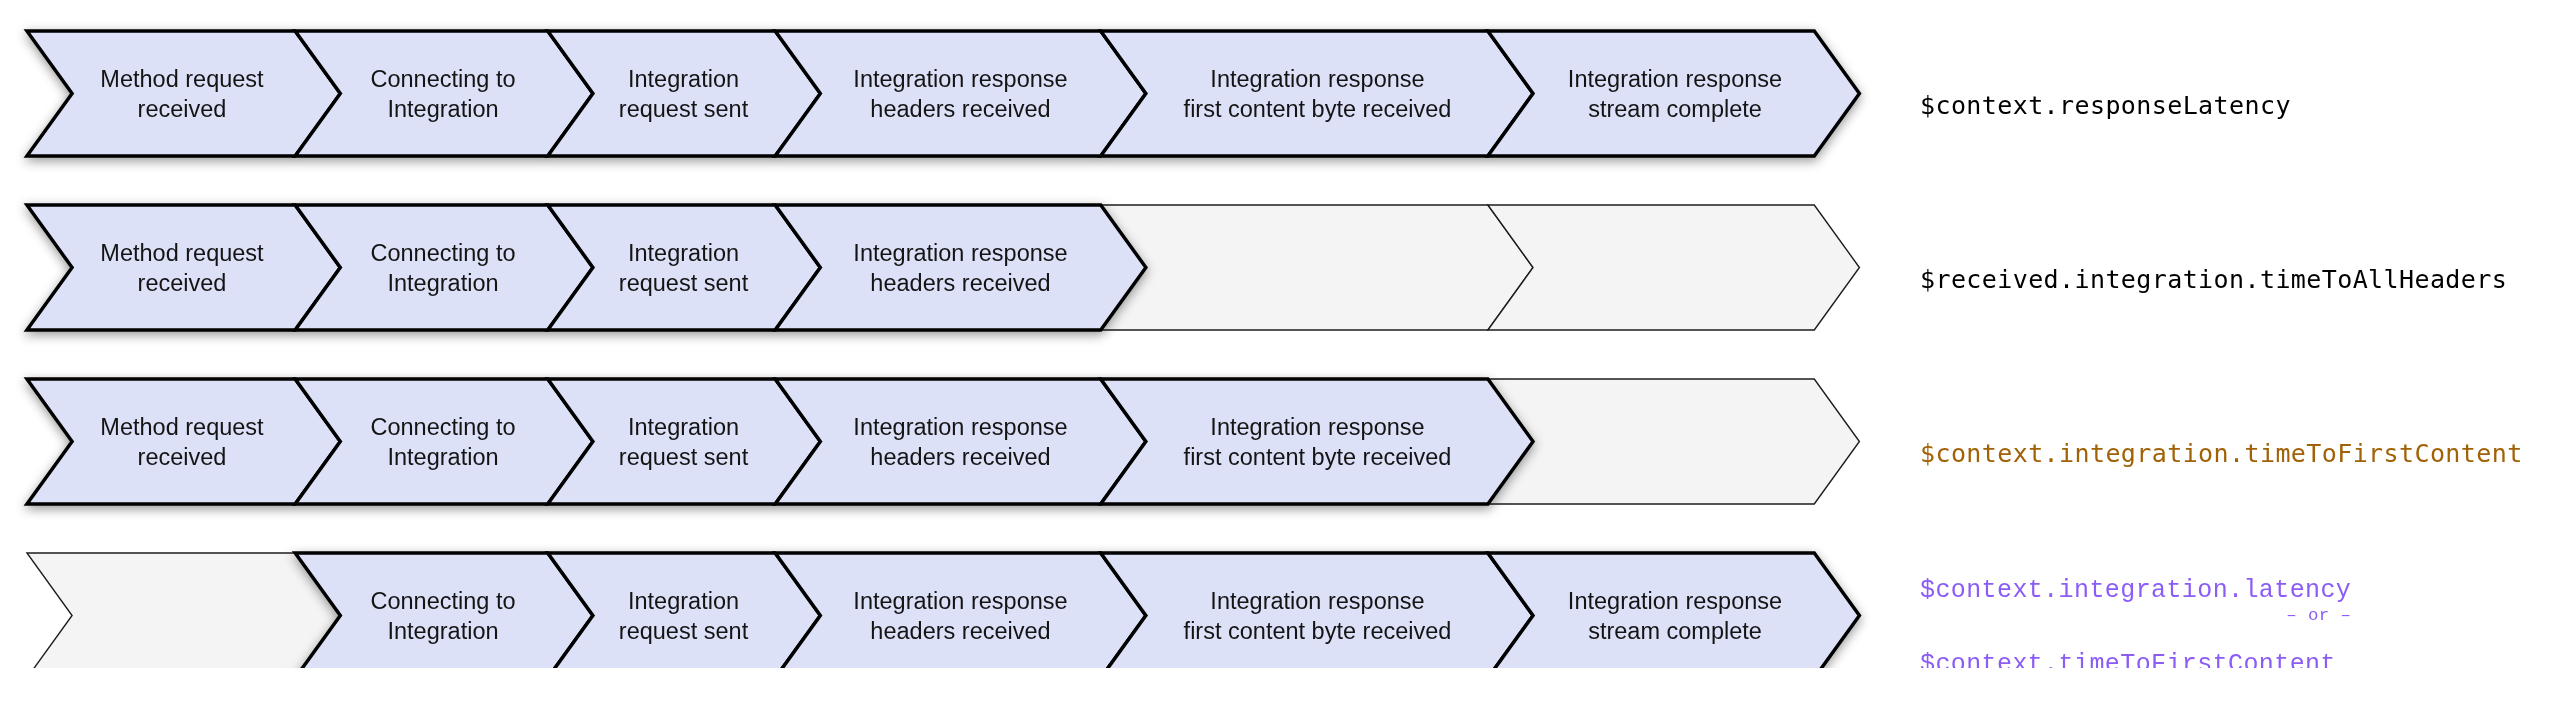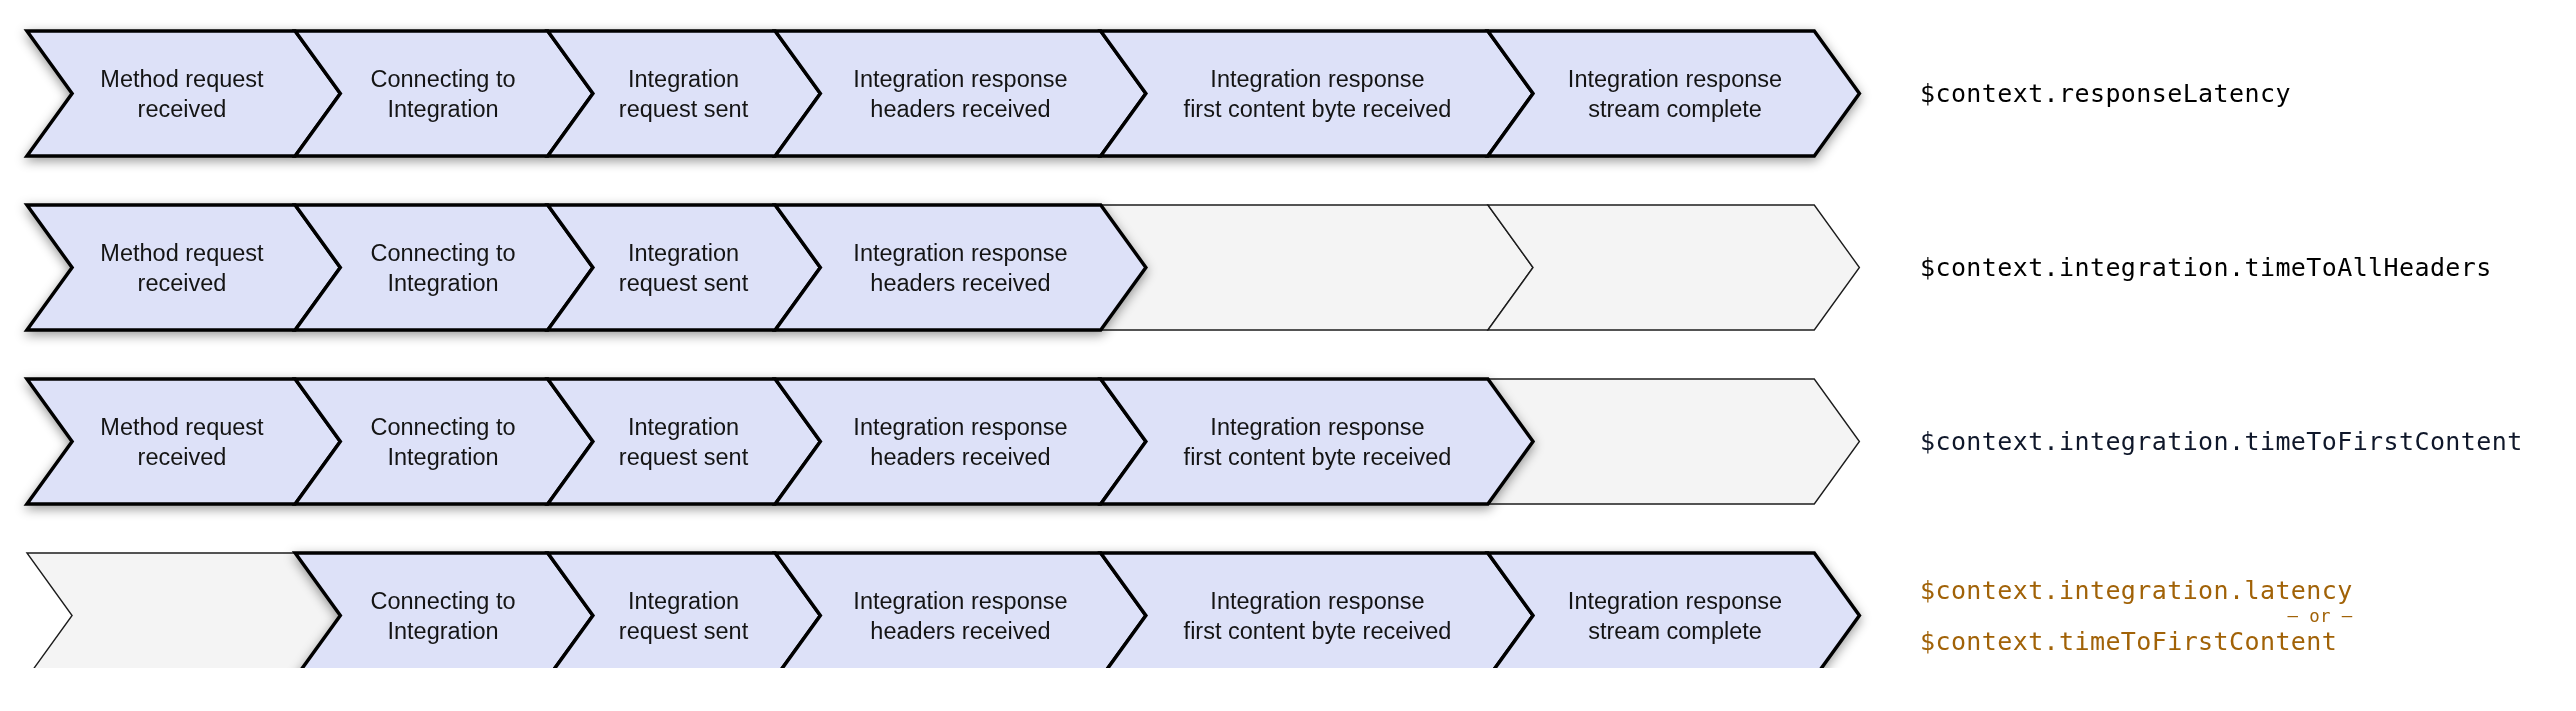--- a/index.html
+++ b/index.html
@@ -32,21 +32,21 @@
     display: flex;
     flex-direction: column;
     justify-content: center;
     align-items: flex-start;
     font-family: "DejaVu Sans Mono", "Liberation Mono", monospace;
     font-size: 25px;
     color: #000000;
     letter-spacing: 0.4px;
     white-space: nowrap;
   }
-  .row-label .code-line { line-height: 29px; }
+  .row-label .code-line { line-height: 29px; margin-top: 23px; }
   .row-label .or-line {
     font-size: 17.4px;
     line-height: 22px;
     width: 100%;
     text-align: right;
   }
 </style>
 </head>
 <body>
 
@@ -111,21 +111,21 @@
     </div>
     <div class="stage-label" style="left: 592px; top: 205px; width: 183px; height: 125px; color: rgb(20, 20, 20);">
       <span>Integration</span>
       <span>request sent</span>
     </div>
     <div class="stage-label" style="left: 820px; top: 205px; width: 281px; height: 125px; color: rgb(20, 20, 20);">
       <span>Integration response</span>
       <span>headers received</span>
     </div>
     <div class="row-label" style="left: 1920px; top: 205px; height: 125px; color: rgb(0, 0, 0);">
-      <span class="code-line">$context.integration.timeToAllHeaders</span>
+      <span class="code-line">$received.integration.timeToAllHeaders</span>
     </div>
     <svg class="row-svg" width="1915" height="125" style="top: 379px;" viewBox="0 0 2200 144">
       <g>
         <path d="M 1711 0 L 2087 0 L 2139 72 L 2087 144 L 1711 144 L 1763 72 Z" class="seg-empty" fill="#f4f4f4" stroke="#1c1c1c"></path>
       </g>
       <g class="filled-group">
         <path d="M 28 0 L 337 0 L 389 72 L 337 144 L 28 144 L 80 72 Z" class="seg-filled" fill="#dde1f8" stroke="#000000"></path>
         <path d="M 337 0 L 628 0 L 680 72 L 628 144 L 337 144 L 389 72 Z" class="seg-filled" fill="#dde1f8" stroke="#000000"></path>
         <path d="M 628 0 L 890 0 L 942 72 L 890 144 L 628 144 L 680 72 Z" class="seg-filled" fill="#dde1f8" stroke="#000000"></path>
         <path d="M 890 0 L 1265 0 L 1317 72 L 1265 144 L 890 144 L 942 72 Z" class="seg-filled" fill="#dde1f8" stroke="#000000"></path>
@@ -145,21 +145,21 @@
       <span>request sent</span>
     </div>
     <div class="stage-label" style="left: 820px; top: 379px; width: 281px; height: 125px; color: rgb(20, 20, 20);">
       <span>Integration response</span>
       <span>headers received</span>
     </div>
     <div class="stage-label" style="left: 1146px; top: 379px; width: 343px; height: 125px; color: rgb(20, 20, 20);">
       <span>Integration response</span>
       <span>first content byte received</span>
     </div>
-    <div class="row-label" style="left: 1920px; top: 379px; height: 125px; color: #0f172a;">
+    <div class="row-label" style="left: 1920px; top: 379px; height: 125px; color: #a16207;">
       <span class="code-line">$context.integration.timeToFirstContent</span>
     </div>
     <svg class="row-svg" width="1915" height="125" style="top: 553px;" viewBox="0 0 2200 144">
       <g>
         <path d="M 28 0 L 337 0 L 389 72 L 337 144 L 28 144 L 80 72 Z" class="seg-empty" fill="#f4f4f4" stroke="#1c1c1c"></path>
       </g>
       <g class="filled-group">
         <path d="M 337 0 L 628 0 L 680 72 L 628 144 L 337 144 L 389 72 Z" class="seg-filled" fill="#dde1f8" stroke="#000000"></path>
         <path d="M 628 0 L 890 0 L 942 72 L 890 144 L 628 144 L 680 72 Z" class="seg-filled" fill="#dde1f8" stroke="#000000"></path>
         <path d="M 890 0 L 1265 0 L 1317 72 L 1265 144 L 890 144 L 942 72 Z" class="seg-filled" fill="#dde1f8" stroke="#000000"></path>
@@ -180,19 +180,19 @@
       <span>headers received</span>
     </div>
     <div class="stage-label" style="left: 1146px; top: 553px; width: 343px; height: 125px; color: rgb(20, 20, 20);">
       <span>Integration response</span>
       <span>first content byte received</span>
     </div>
     <div class="stage-label" style="left: 1534px; top: 553px; width: 282px; height: 125px; color: rgb(20, 20, 20);">
       <span>Integration response</span>
       <span>stream complete</span>
     </div>
-    <div class="row-label" style="left: 1920px; top: 553px; height: 125px; color: #a16207;">
+    <div class="row-label" style="left: 1920px; top: 553px; height: 125px; color: #8b5cf6; font-family: Liberation Mono, monospace;">
       <span class="code-line">$context.integration.latency</span>
       <span class="or-line">– or –</span>
       <span class="code-line">$context.timeToFirstContent</span>
     </div>
   </div>
 
 
 </body></html>

